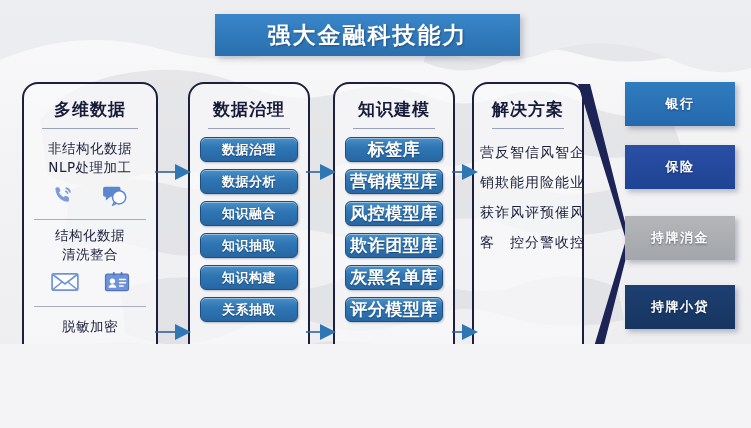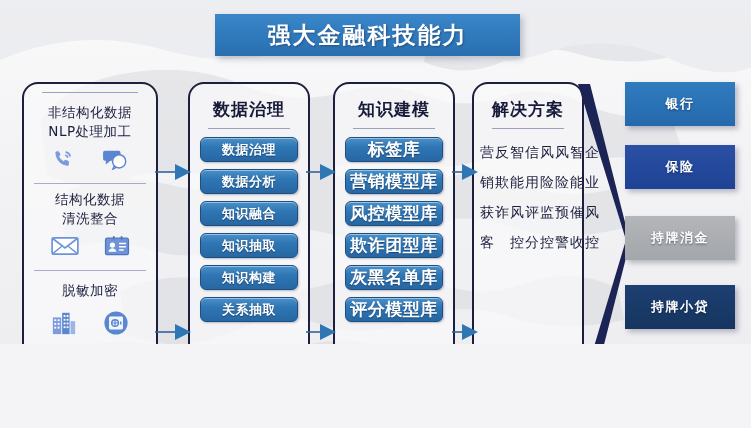--- a/index.html
+++ b/index.html
@@ -167,20 +167,21 @@
       <path d="M0 60 q80 -34 164 -10 q70 20 140 -4 q66 -22 130 4 q56 22 114 2 q60 -20 120 6 q46 22 83 10 l0 -70 l-751 0 z"></path>
       <path d="M0 400 q90 -26 176 -4 q74 20 146 -6 q68 -24 132 2 q58 22 118 0 q60 -22 118 8 l61 20 l0 30 l-751 0 z"></path>
     </g>
   </svg>
 
   <div id="title-banner">
     <span class="t">强大金融科技能力</span>
   </div>
 
   <div class="panel" id="col-multidim">
+    <div class="panel-title">多维数据</div>
     <div class="panel-rule"></div>
 
     <div class="seg">
       <div class="seg-text">非结构化数据</div>
       <div class="seg-text">NLP处理加工</div>
       <div class="icon-row">
         <span>
           <svg width="22" height="22" viewBox="0 0 24 24" fill="none" stroke="#6b8ed6" stroke-width="1.8">
             <path d="M6.5 3.5c.7 0 1.3.4 1.6 1l.9 2a1.6 1.6 0 0 1-.4 1.8l-1 .9a11 11 0 0 0 5.2 5.2l.9-1a1.6 1.6 0 0 1 1.8-.4l2 .9c.6.3 1 .9 1 1.6v2.1c0 1-.8 1.8-1.8 1.7C9.6 18.7 4.3 13.4 3.7 5.3c0-1 .7-1.8 1.7-1.8z" fill="#7d9bdc" stroke="none"></path>
             <path d="M15.5 4.5a6 6 0 0 1 4.2 4.2M15 8a3 3 0 0 1 2 2" stroke="#7d9bdc" stroke-linecap="round"></path>
@@ -291,21 +292,20 @@
   </div>
 
   <div class="panel" id="col-solutions">
     <div class="panel-title">解决方案</div>
     <div class="panel-rule"></div>
     <div class="sol-list">
       <div class="sol-item">营销获客</div>
       <div class="sol-item">反欺诈</div>
       <div class="sol-item">智能风控</div>
       <div class="sol-item">信用评分</div>
-      <div class="sol-item">风险监控</div>
       <div class="sol-item">风险预警</div>
       <div class="sol-item">智能催收</div>
       <div class="sol-item">企业风控</div>
     </div>
   </div>
 
   <svg class="connector" style="left:155px; top:160px;" width="38" height="24">
     <line x1="0" y1="12" x2="22" y2="12" stroke="#34629b" stroke-width="1.6"></line>
     <path d="M20 4 L36 12 L20 20 Z" fill="#2f76b4"></path>
   </svg>

